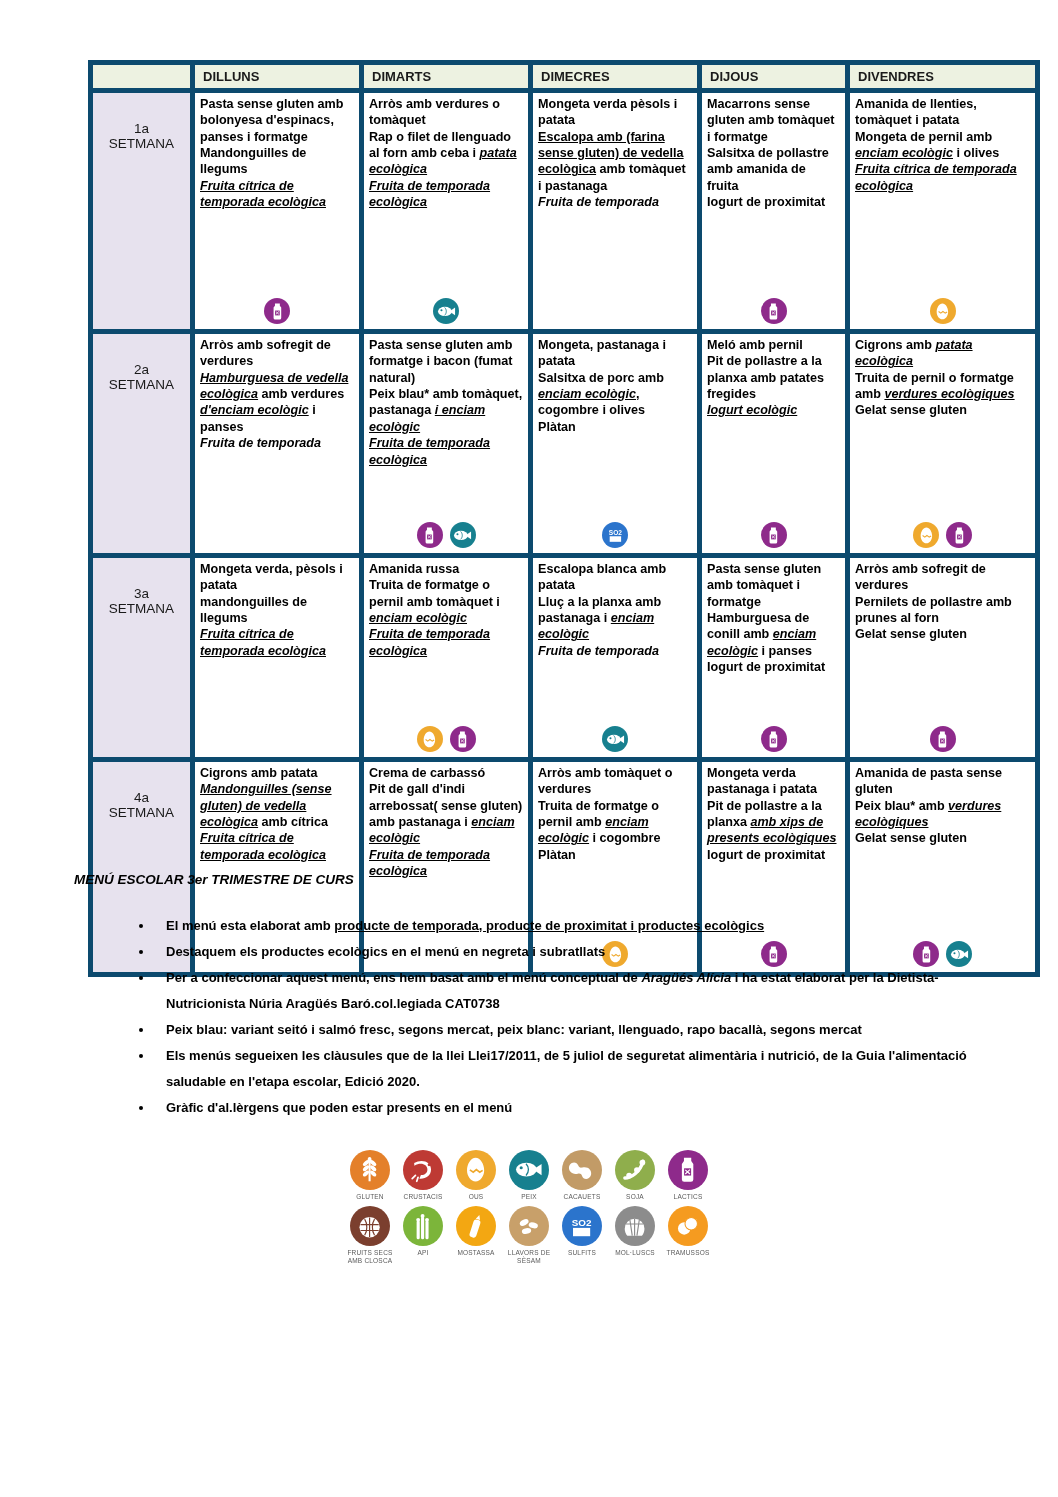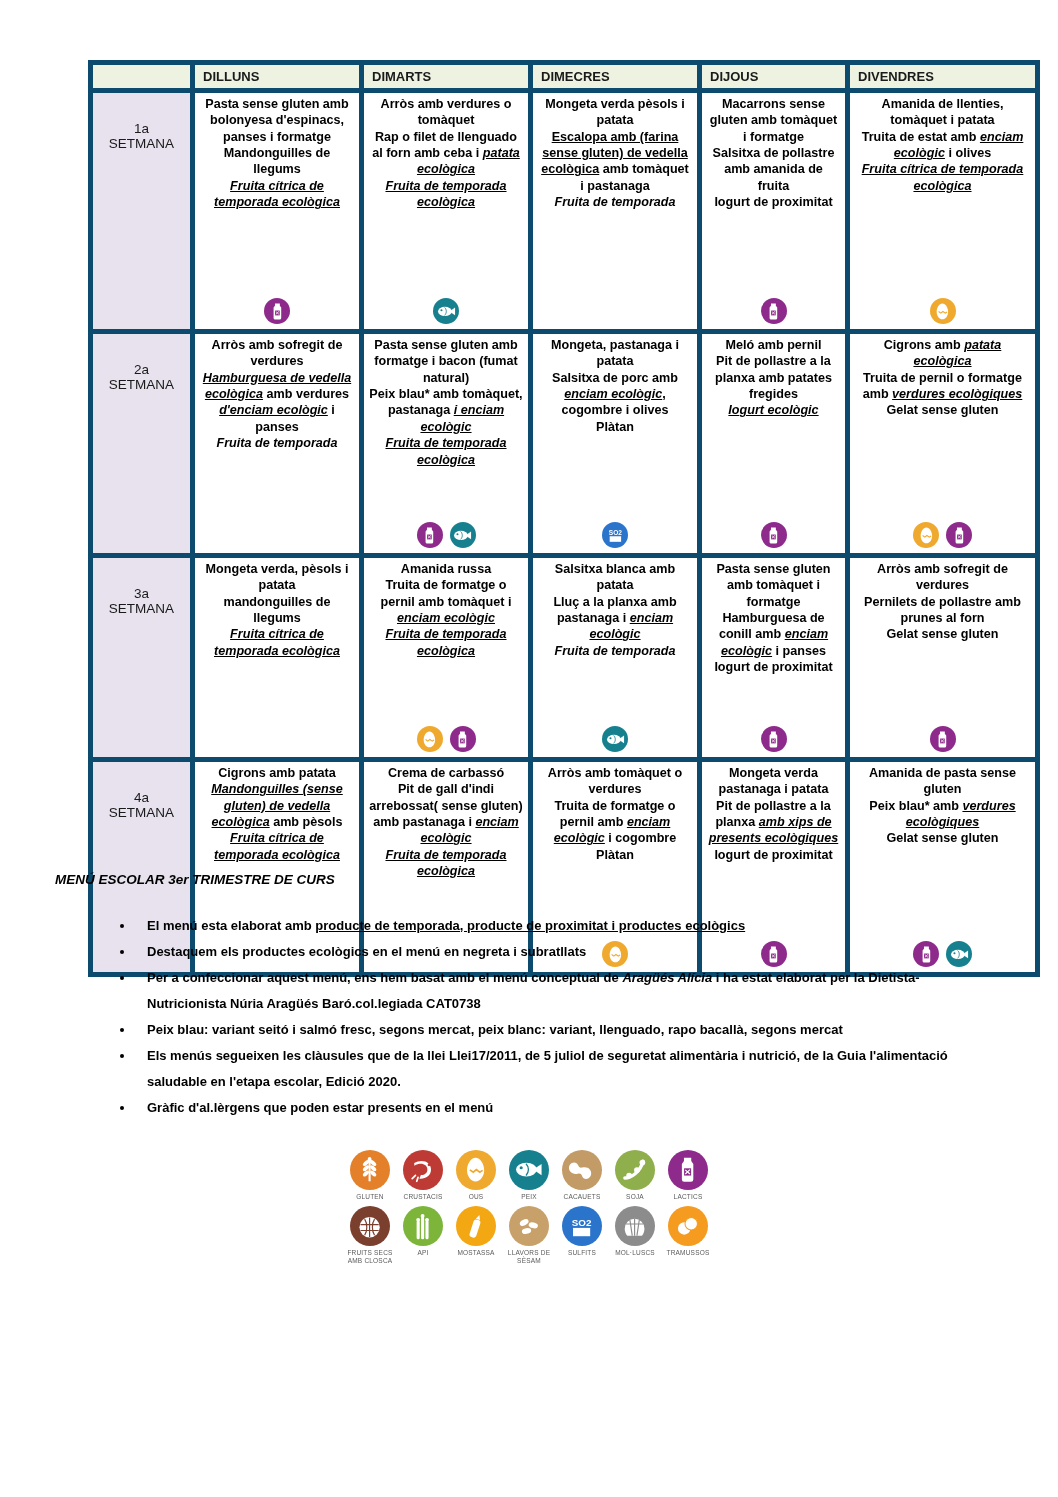--- a/index.html
+++ b/index.html
@@ -11,33 +11,33 @@
               table-layout:fixed;border:1.5px solid #000;}
   .menu-table th,.menu-table td{border:5px solid #0c4a6e;vertical-align:top;}
   .day-head{background:#edf2e1;font-size:13px;font-weight:700;text-align:left;
             padding:4px 8px;color:#1a1a1a;}
   .corner{background:#edf2e1;}
   .week-cell{background:#e7e2ee;font-weight:400;font-size:13.5px;text-align:center;
              vertical-align:top;padding-top:28px;color:#1a1a1a;}
   .menu-table td{padding:3px 5px 4px;}
   .cellbox{height:100%;display:flex;flex-direction:column;}
   .dishes{flex:0 0 auto;}
-  .dish{display:block;text-align:center;font-size:12.6px;font-weight:600;
+  .dish{display:block;text-align:left;font-size:12.6px;font-weight:600;
         line-height:1.3;color:#000;}
   .eco{font-weight:700;font-style:italic;text-decoration:underline;}
   .bu{font-weight:700;text-decoration:underline;}
   .bi{font-weight:700;font-style:italic;}
   .cellicons{margin-top:auto;display:flex;gap:7px;justify-content:center;
              align-items:flex-end;padding:4px 0 1px;}
   .badge{width:26px;height:26px;border-radius:50%;display:inline-flex;
          align-items:center;justify-content:center;flex:0 0 auto;}
   .badge svg{width:80%;height:80%;display:block;}
 
   
-  .notes{position:absolute;left:55px;top:872px;width:940px;}
+  .notes{position:absolute;left:74px;top:872px;width:940px;}
   .notes-title{font-size:13.5px;font-weight:700;font-style:italic;color:#000;}
   .bullets{margin:26px 0 0 0;padding-left:80px;}
   .bullets li{font-size:13px;font-weight:600;line-height:2.0;color:#000;
               padding-left:12px;}
   .s-u{text-decoration:underline;}
   .s-i{font-style:italic;}
 
   
   .legend{position:absolute;top:1150px;left:50%;transform:translateX(-50%);}
   .lg-row{display:flex;gap:7px;justify-content:center;margin-bottom:5px;}
@@ -139,21 +139,21 @@
                     <path d="M10.2 12.2l3.6 3.2M13.8 12l-3.6 3.4" stroke="#fff" stroke-width=".9"></path>
                   </svg>
                 </span>
               </div>
             </div>
           </td>
           <td style="height: 207px;">
             <div class="cellbox">
               <div class="dishes">
                 <div class="dish"><span>Amanida de llenties, tomàquet i patata</span></div>
-                <div class="dish"><span>Truita de estat amb </span><span class="eco">enciam ecològic</span><span> i olives</span></div>
+                <div class="dish"><span>Mongeta de pernil amb </span><span class="eco">enciam ecològic</span><span> i olives</span></div>
                 <div class="dish"><span class="eco">Fruita cítrica de temporada ecològica</span></div>
               </div>
               <div class="cellicons">
                 <span class="badge" style="background: rgb(239, 169, 46);">
                   <svg viewBox="0 0 24 24">
                     <path d="M12 2.8c3.6 0 6.6 4.8 6.6 9.8 0 4.5-2.9 8.6-6.6 8.6s-6.6-4.1-6.6-8.6c0-5 3-9.8 6.6-9.8z" fill="#fff"></path>
                     <path d="M7.6 12.2l2.6 1.8 2.4-2 2.6 2 2.2-1.4" stroke="#EFA92E" stroke-width="1.3" fill="none"></path>
                   </svg>
                 </span>
               </div>
@@ -296,21 +296,21 @@
                     <path d="M9.3 11h5.4v5.6H9.3z" fill="#8E2A8B"></path>
                     <path d="M10.2 12.2l3.6 3.2M13.8 12l-3.6 3.4" stroke="#fff" stroke-width=".9"></path>
                   </svg>
                 </span>
               </div>
             </div>
           </td>
           <td style="height: 170px;">
             <div class="cellbox">
               <div class="dishes">
-                <div class="dish"><span>Salsitxa blanca amb patata</span></div>
+                <div class="dish"><span>Escalopa blanca amb patata</span></div>
                 <div class="dish"><span>Lluç a la planxa amb pastanaga i </span><span class="eco">enciam ecològic</span></div>
                 <div class="dish"><span class="bi">Fruita de temporada</span></div>
               </div>
               <div class="cellicons">
                 <span class="badge" style="background: rgb(23, 128, 143);">
                   <svg viewBox="0 0 24 24">
                     <ellipse cx="10.3" cy="12" rx="8" ry="5.3" fill="#fff"></ellipse>
                     <path d="M15.5 12l6.5-4.4v8.8z" fill="#fff"></path>
                     <circle cx="6.3" cy="10.6" r="1.2" fill="#17808F"></circle>
                     <path d="M10 7.5c2.5 2.5 2.5 6.5 0 9" stroke="#17808F" stroke-width="1" fill="none"></path>
@@ -358,21 +358,21 @@
         </tr>
         <tr>
           <th class="week-cell" style="height: 181px;">
             <div>4a</div>
             <div>SETMANA</div>
           </th>
           <td style="height: 181px;">
             <div class="cellbox">
               <div class="dishes">
                 <div class="dish"><span>Cigrons amb patata</span></div>
-                <div class="dish"><span class="eco">Mandonguilles (sense gluten) de vedella ecològica</span><span> amb pèsols</span></div>
+                <div class="dish"><span class="eco">Mandonguilles (sense gluten) de vedella ecològica</span><span> amb cítrica</span></div>
                 <div class="dish"><span class="eco">Fruita cítrica de temporada ecològica</span></div>
               </div>
               <div class="cellicons"></div>
             </div>
           </td>
           <td style="height: 181px;">
             <div class="cellbox">
               <div class="dishes">
                 <div class="dish"><span>Crema de carbassó</span></div>
                 <div class="dish"><span>Pit de gall d'indi arrebossat( sense gluten) amb pastanaga i </span><span class="eco">enciam ecològic</span></div>

